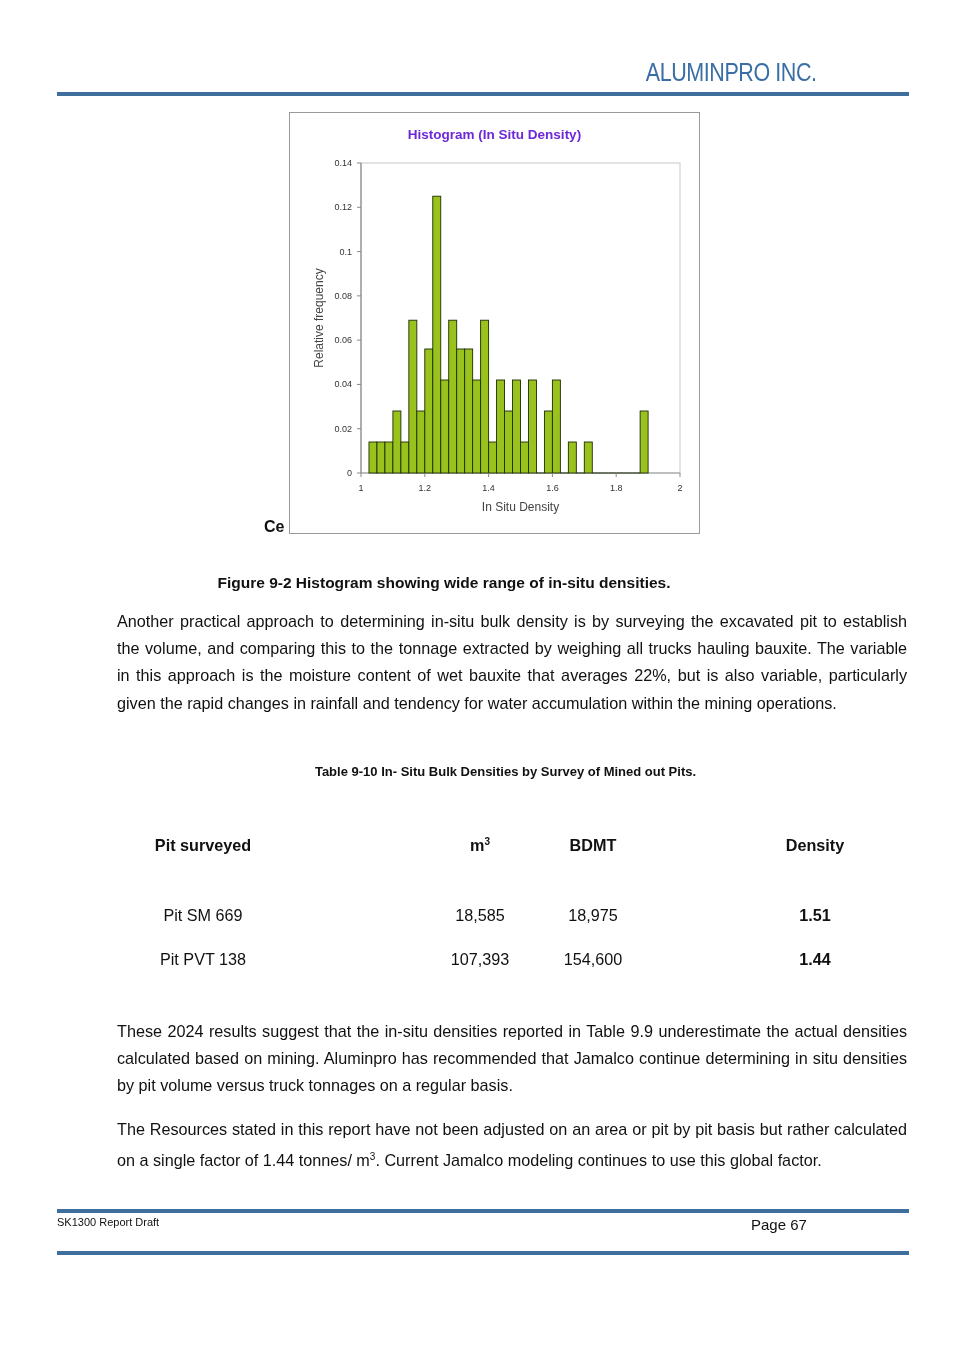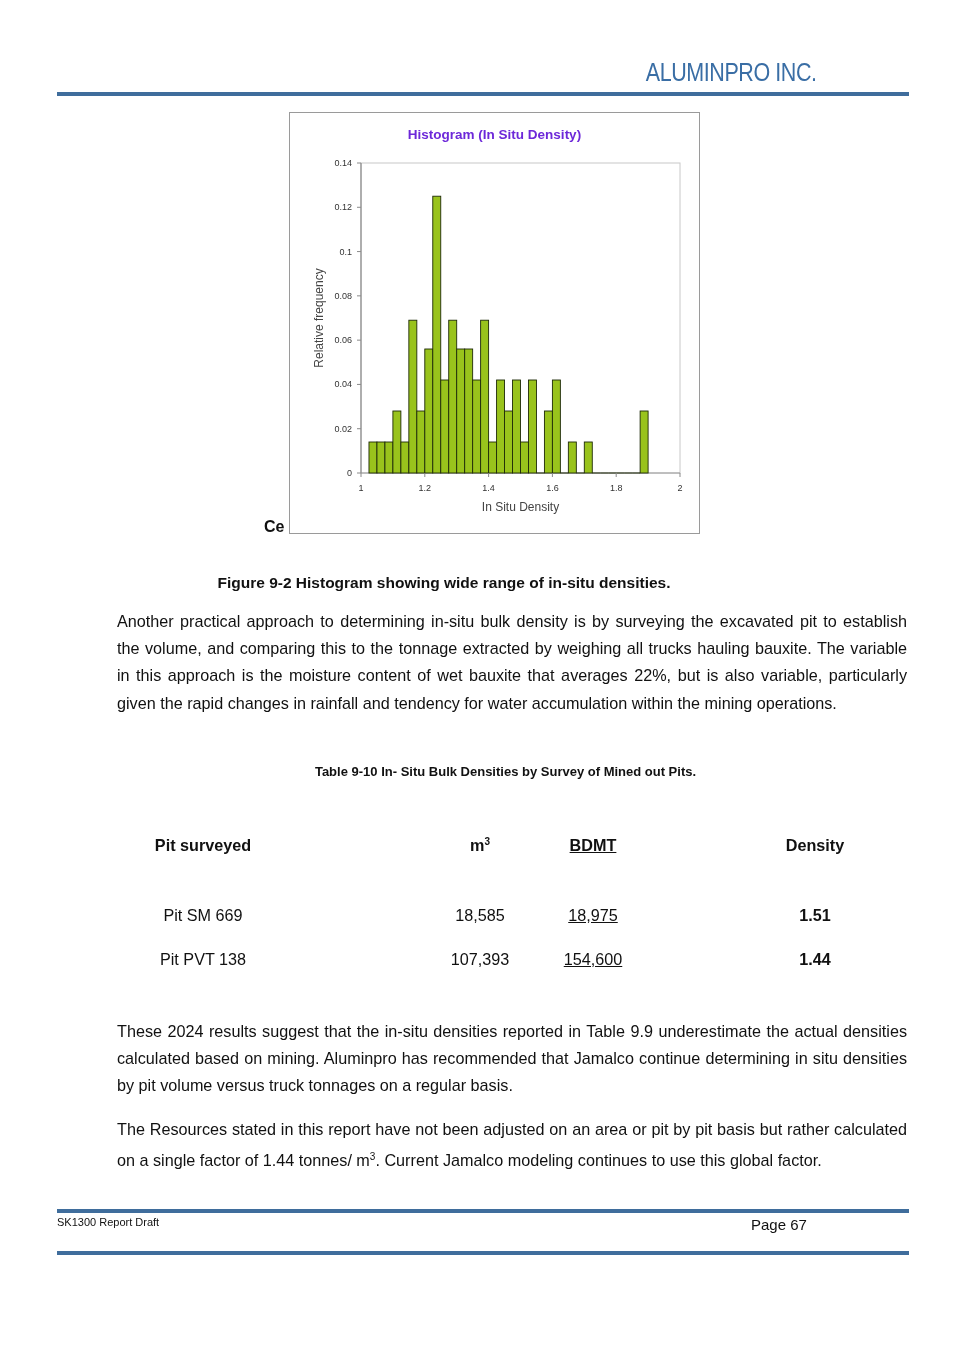--- a/index.html
+++ b/index.html
@@ -19,21 +19,21 @@
   .para { position: absolute; left: 117px; width: 790px; font-size: 16.2px; line-height: 27.2px; text-align: justify; }
   .p1 { top: 608px; }
   .p2 { top: 1018px; }
   .p3 { top: 1116px; }
   .table-title { position: absolute; top: 764px; left: 0; width: 965px; padding-left: 46px; text-align: center; font-weight: bold; font-size: 13px; }
 
   .tbl { position: absolute; left: 117px; top: 830px; width: 790px; font-size: 16.2px; }
   .tbl .cell { position: absolute; text-align: center; }
   .c0 { left: 0; width: 172px; }
   .c1 { left: 313px; width: 100px; }
-  .c2 { left: 426px; width: 100px; text-decoration: underline; }
+  .c2 { left: 426px; width: 100px; }
   .c3 { left: 640px; width: 116px; }
   .hdr { font-weight: bold; top: 6px; }
   .r1 { top: 76px; }
   .r2 { top: 120px; }
   .bold { font-weight: bold; }
   sup { font-size: 10px; vertical-align: 6px; }
 
   .footer-left { position: absolute; left: 57px; top: 1216px; font-size: 11px; }
   .footer-right { position: absolute; left: 751px; top: 1216px; font-size: 15px; }
 </style>

